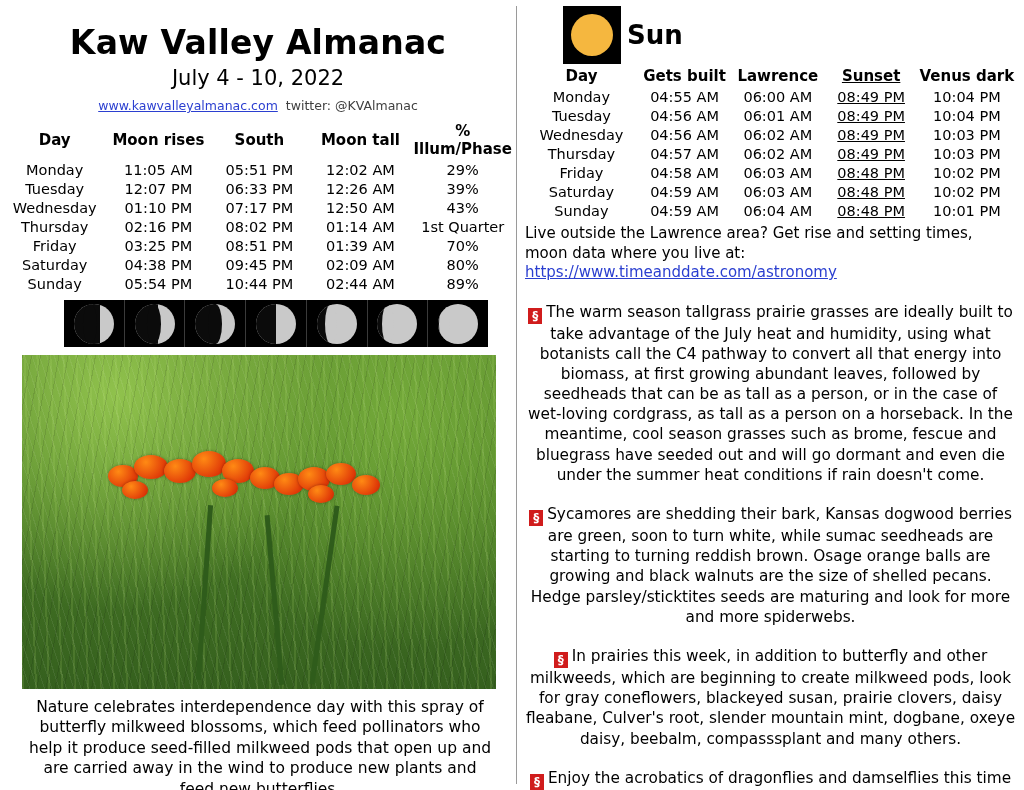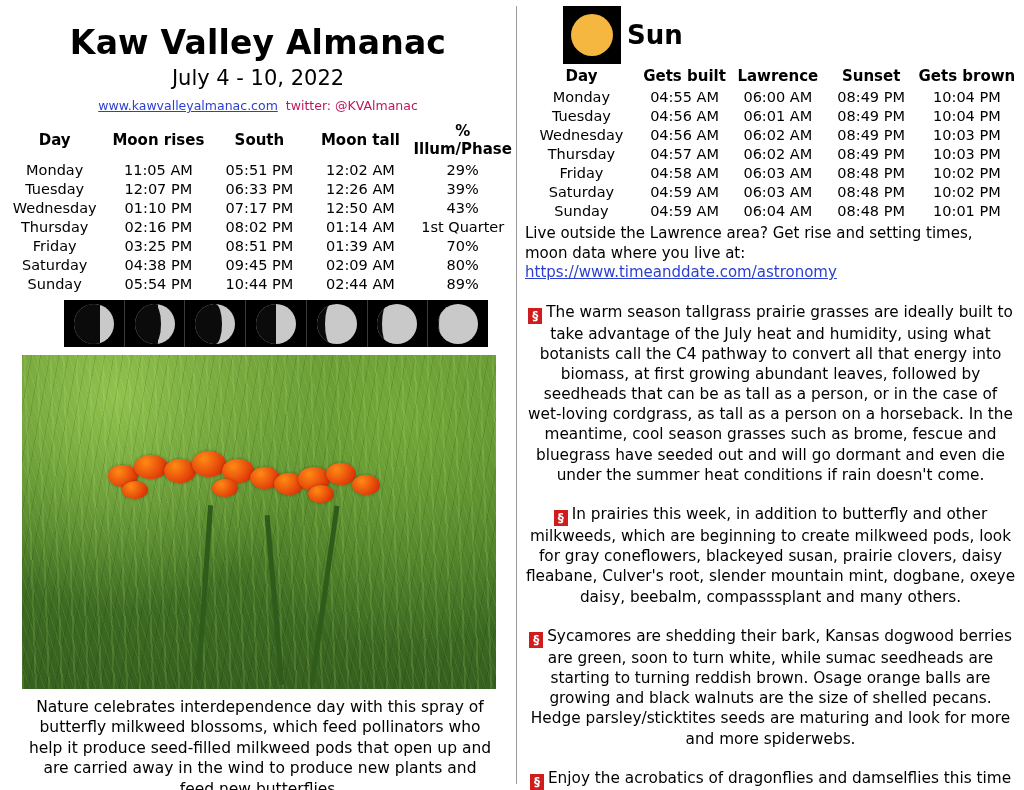--- a/index.html
+++ b/index.html
@@ -57,21 +57,21 @@
   .linkline {
     text-align: center;
     margin-top: 9px;
     font-size: 12.5px;
   }
   .linkline a, .weblink {
     color: #2b3fd0;
     text-decoration: underline;
   }
   .twitter {
-    color: #be185d;
+    color: #404040;
     margin-left: 8px;
   }
 
   table.moon {
     width: 100%;
     border-collapse: collapse;
     margin-top: 8px;
     font-size: 14.5px;
   }
   table.moon th {
@@ -214,21 +214,21 @@
     padding: 1px 0 2px 0;
     font-size: 15px;
   }
   table.sun td {
     text-align: center;
     padding: 1.5px 0;
   }
   table.sun th.s1, table.sun td.s1 { width: 23%; }
   table.sun th.s2, table.sun td.s2 { width: 19%; }
   table.sun th.s3, table.sun td.s3 { width: 19%; }
-  table.sun th.s4, table.sun td.s4 { width: 19%; }
+  table.sun th.s4, table.sun td.s4 { width: 19%; text-decoration: underline; }
   table.sun th.s5, table.sun td.s5 { width: 20%; }
 
   .live-note {
     font-size: 15px;
     line-height: 1.3;
     margin-top: 4px;
   }
   .para {
     font-size: 15.3px;
     line-height: 1.32;
@@ -409,21 +409,21 @@
     </div>
 
 
     <table class="sun">
       <thead>
         <tr>
           <th class="s1">Day</th>
           <th class="s2">Gets built</th>
           <th class="s3">Lawrence</th>
           <th class="s4">Sunset</th>
-          <th class="s5">Gets brown</th>
+          <th class="s5">Venus dark</th>
         </tr>
       </thead>
       <tbody>
         <tr>
           <td class="s1">Monday</td>
           <td class="s2">04:55 AM</td>
           <td class="s3">06:00 AM</td>
           <td class="s4">08:49 PM</td>
           <td class="s5">10:04 PM</td>
         </tr>
@@ -474,25 +474,25 @@
 
     <div class="live-note">
       <span>Live outside the Lawrence area? Get rise and setting times, moon data where you live at: </span><a class="weblink" href="#">https://www.timeanddate.com/astronomy</a>
     </div>
 
     <div class="para">
       <span class="bullet">§</span><span>The warm season tallgrass prairie grasses are ideally built to take advantage of the July heat and humidity, using what botanists call the C4 pathway to convert all that energy into biomass, at first growing abundant leaves, followed by seedheads that can be as tall as a person, or in the case of wet-loving cordgrass, as tall as a person on a horseback. In the meantime, cool season grasses such as brome, fescue and bluegrass have seeded out and will go dormant and even die under the summer heat conditions if rain doesn't come.</span>
     </div>
 
     <div class="para">
+      <span class="bullet">§</span><span>Sycamores are shedding their bark, Kansas dogwood berries are green, soon to turn white, while sumac seedheads are starting to turning reddish brown. Osage orange balls are growing and black walnuts are the size of shelled pecans. Hedge parsley/sticktites seeds are maturing and look for more and more spiderwebs.</span>
+    </div>
+
+    <div class="para">
       <span class="bullet">§</span><span>In prairies this week, in addition to butterfly and other milkweeds, which are beginning to create milkweed pods, look for gray coneflowers, blackeyed susan, prairie clovers, daisy fleabane, Culver's root, slender mountain mint, dogbane, oxeye daisy, beebalm, compasssplant and many others.</span>
-    </div>
-
-    <div class="para">
-      <span class="bullet">§</span><span>Sycamores are shedding their bark, Kansas dogwood berries are green, soon to turn white, while sumac seedheads are starting to turning reddish brown. Osage orange balls are growing and black walnuts are the size of shelled pecans. Hedge parsley/sticktites seeds are maturing and look for more and more spiderwebs.</span>
     </div>
 
     <div class="para">
       <span class="bullet">§</span><span>Enjoy the acrobatics of dragonflies and damselflies this time of year: look for them around water. Katydids are starting to singing at night while lightningbugs continue to stitch the sky.</span>
     </div>
 
   </div>
 </div>
 
 </body></html>

